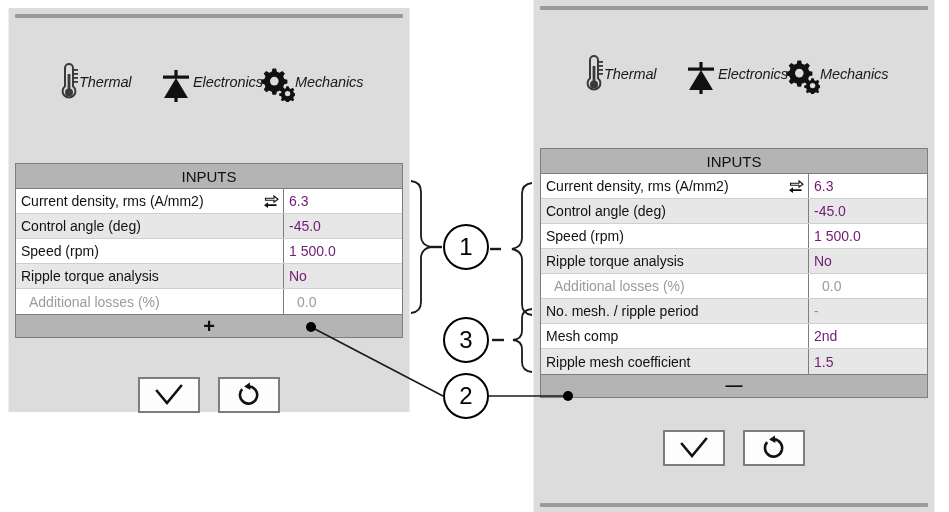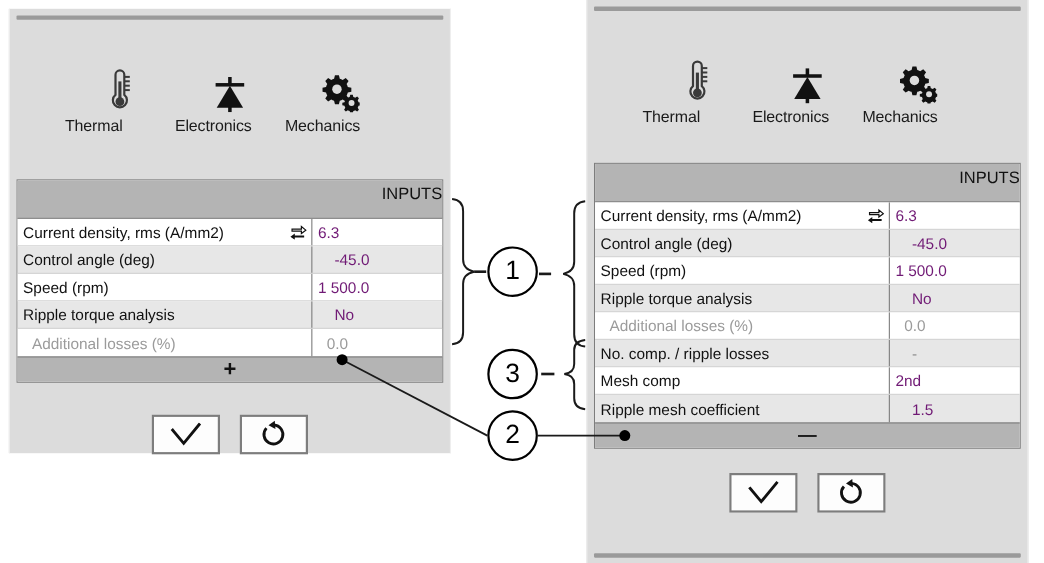--- a/index.html
+++ b/index.html
@@ -30,52 +30,53 @@
   }
 
   
   .icon-strip {
     position: absolute; left: 0; right: 0;
     display: flex; justify-content: center; align-items: flex-end;
     gap: 0px;
   }
   .icon-item {
     width: 100px;
-    display: flex; flex-direction: column; 
+    display: flex; flex-direction: row; align-items: center;
     cursor: pointer;
+    font-style: italic;
   }
   .icon-glyph { height: 46px; display:flex; align-items:flex-end; justify-content:center; }
   .icon-label {
     font-size: 14.5px; color: #1a1a1a; margin-top: 5px;
     letter-spacing: -0.1px; white-space: nowrap;
   }
 
   
   .tbl {
     position: absolute;
     border: 1px solid #7d7d7d;
     background: #ffffff;
   }
   .tbl-head {
     background: #b4b4b4;
     color: #111;
-    text-align: right;
+    text-align: center;
     font-size: 15px;
-    height: 35px; line-height: 25px;
+    height: 25px; line-height: 25px;
     border-bottom: 1px solid #7d7d7d;
   }
   .tbl-row {
     display: flex;
     height: 25px;
     align-items: center;
     border-bottom: 1px solid #cfcfcf;
   }
   .tbl-row:last-of-type { border-bottom: none; }
   .tbl-row.odd  { background: #ffffff; }
-  .tbl-row.even { background: #e7e7e7; gap: 15px; }
+  .tbl-row.even { background: #e7e7e7; }
   .cell-label {
     flex: 0 0 268px;
     padding-left: 5px;
     font-size: 14px;
     color: #111;
     display: flex; align-items: center;
     border-right: 1px solid #7d7d7d;
     height: 100%;
     overflow: hidden; white-space: nowrap;
   }
@@ -320,21 +321,21 @@
           <div class="cell-value">No</div>
         </div>
         <div class="tbl-row odd dim">
           <div class="cell-label">
             <span class="lbl-txt">Additional losses (%)</span>
           </div>
           <div class="cell-value">0.0</div>
         </div>
         <div class="tbl-row even dim-val">
           <div class="cell-label">
-            <span class="lbl-txt">No. comp. / ripple losses</span>
+            <span class="lbl-txt">No. mesh. / ripple period</span>
           </div>
           <div class="cell-value">-</div>
         </div>
         <div class="tbl-row odd">
           <div class="cell-label">
             <span class="lbl-txt">Mesh comp</span>
           </div>
           <div class="cell-value">2nd</div>
         </div>
         <div class="tbl-row even">

